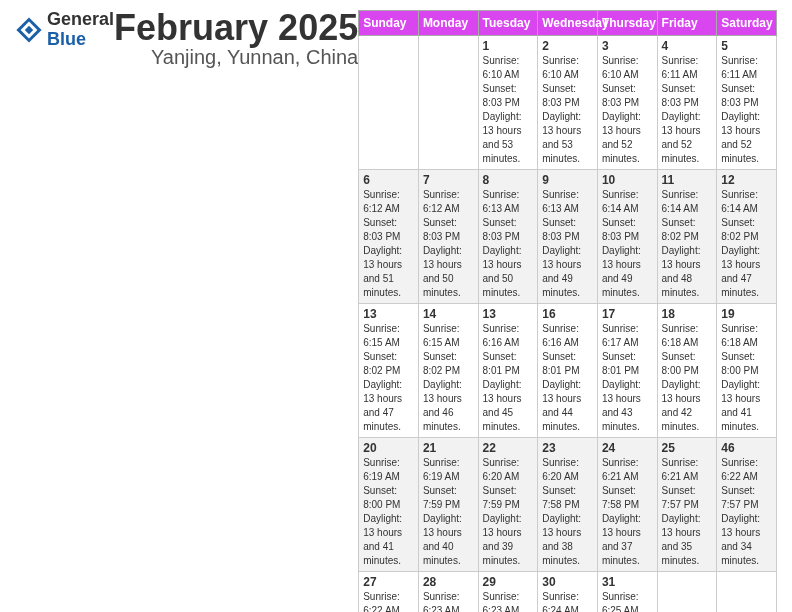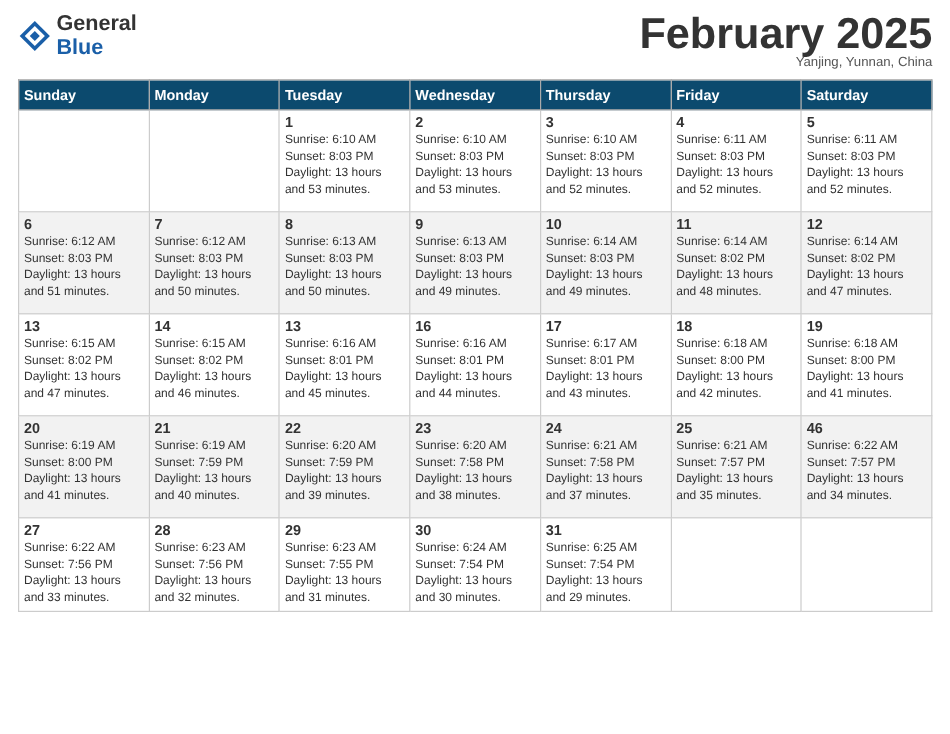--- a/index.html
+++ b/index.html
@@ -8,21 +8,21 @@
       background: #fff;
       width: 792px;
       height: 612px;
       overflow: hidden;
     }
     .page {
       width: 792px;
       height: 520px;
       padding: 10px 15px;
       display: flex;
-      flex-direction: column;
+      flex-direction: row;
       justify-content: flex-end;
     }
     .header {
       display: flex;
       justify-content: space-between;
       align-items: flex-start;
       margin-bottom: 8px;
     }
     .logo {
       display: flex;
@@ -51,32 +51,32 @@
     .title-section {
       text-align: right;
     }
     .month-title {
       font-size: 36px;
       font-weight: bold;
       color: #333;
       line-height: 1;
     }
     .subtitle {
-      font-size: 11px;
+      font-size: 20px;
       color: #555;
     }
     .calendar {
       flex: 1;
       border: 1px solid #ccc;
       border-collapse: collapse;
       width: 100%;
       table-layout: fixed;
     }
     .calendar th {
-      background: #0c4a6e;
+      background: #d946ef;
       color: #fff;
       font-size: 12px;
       font-weight: bold;
       padding: 5px 4px;
       text-align: left;
       border: 1px solid #aaa;
     }
     .calendar td {
       vertical-align: top;
       padding: 3px 4px;

